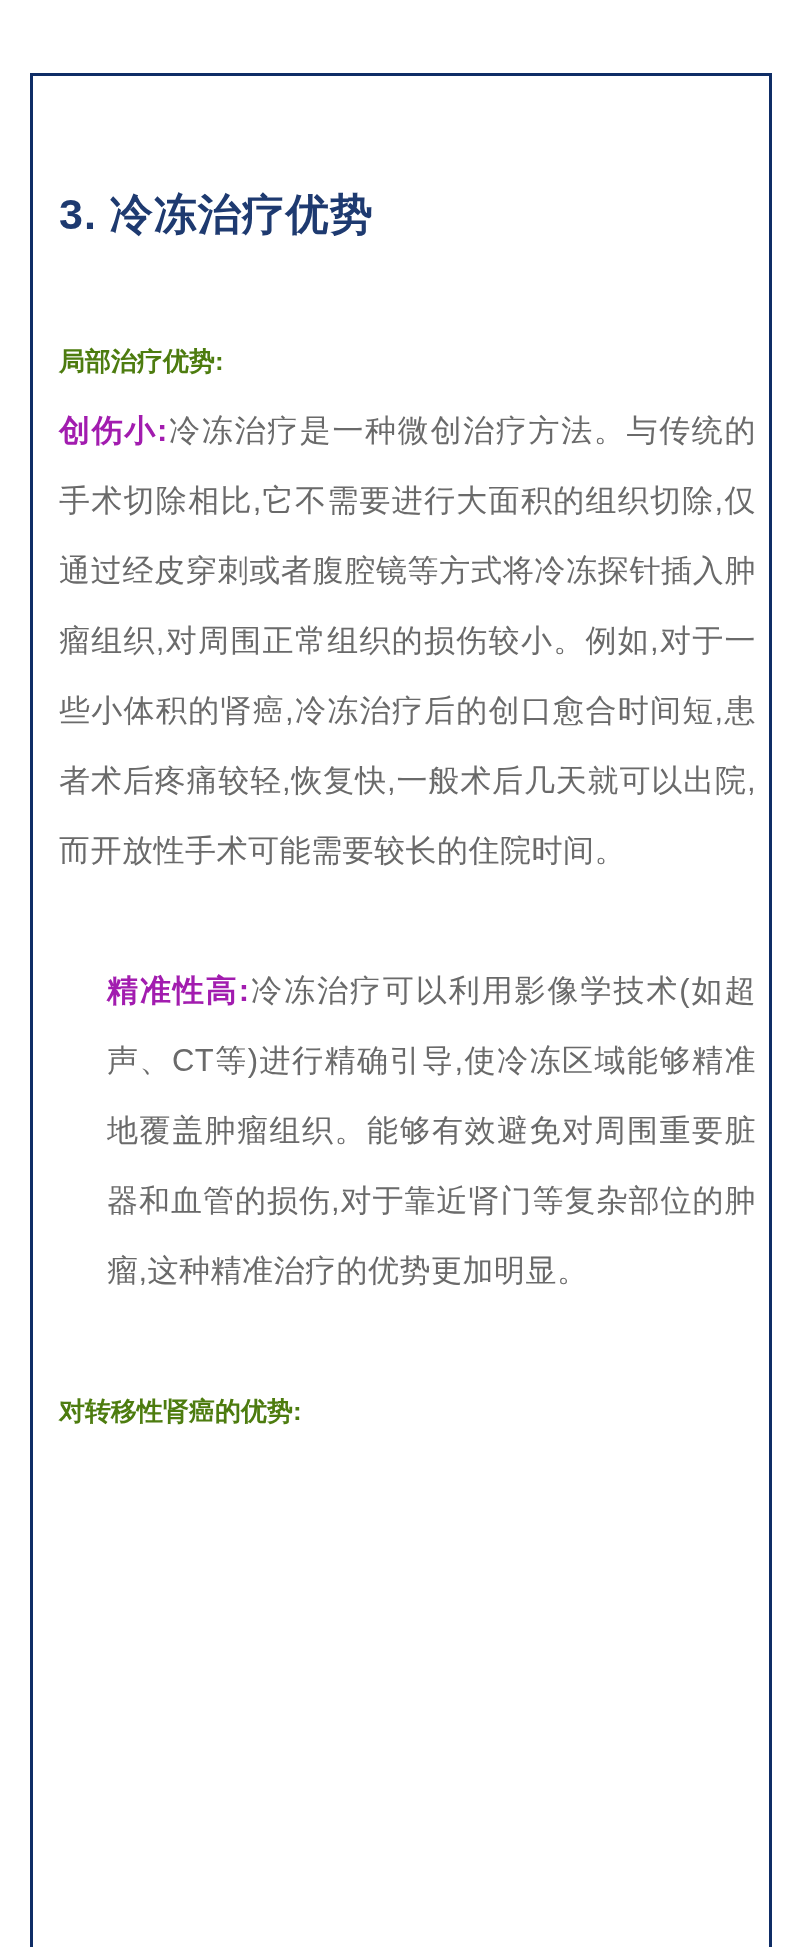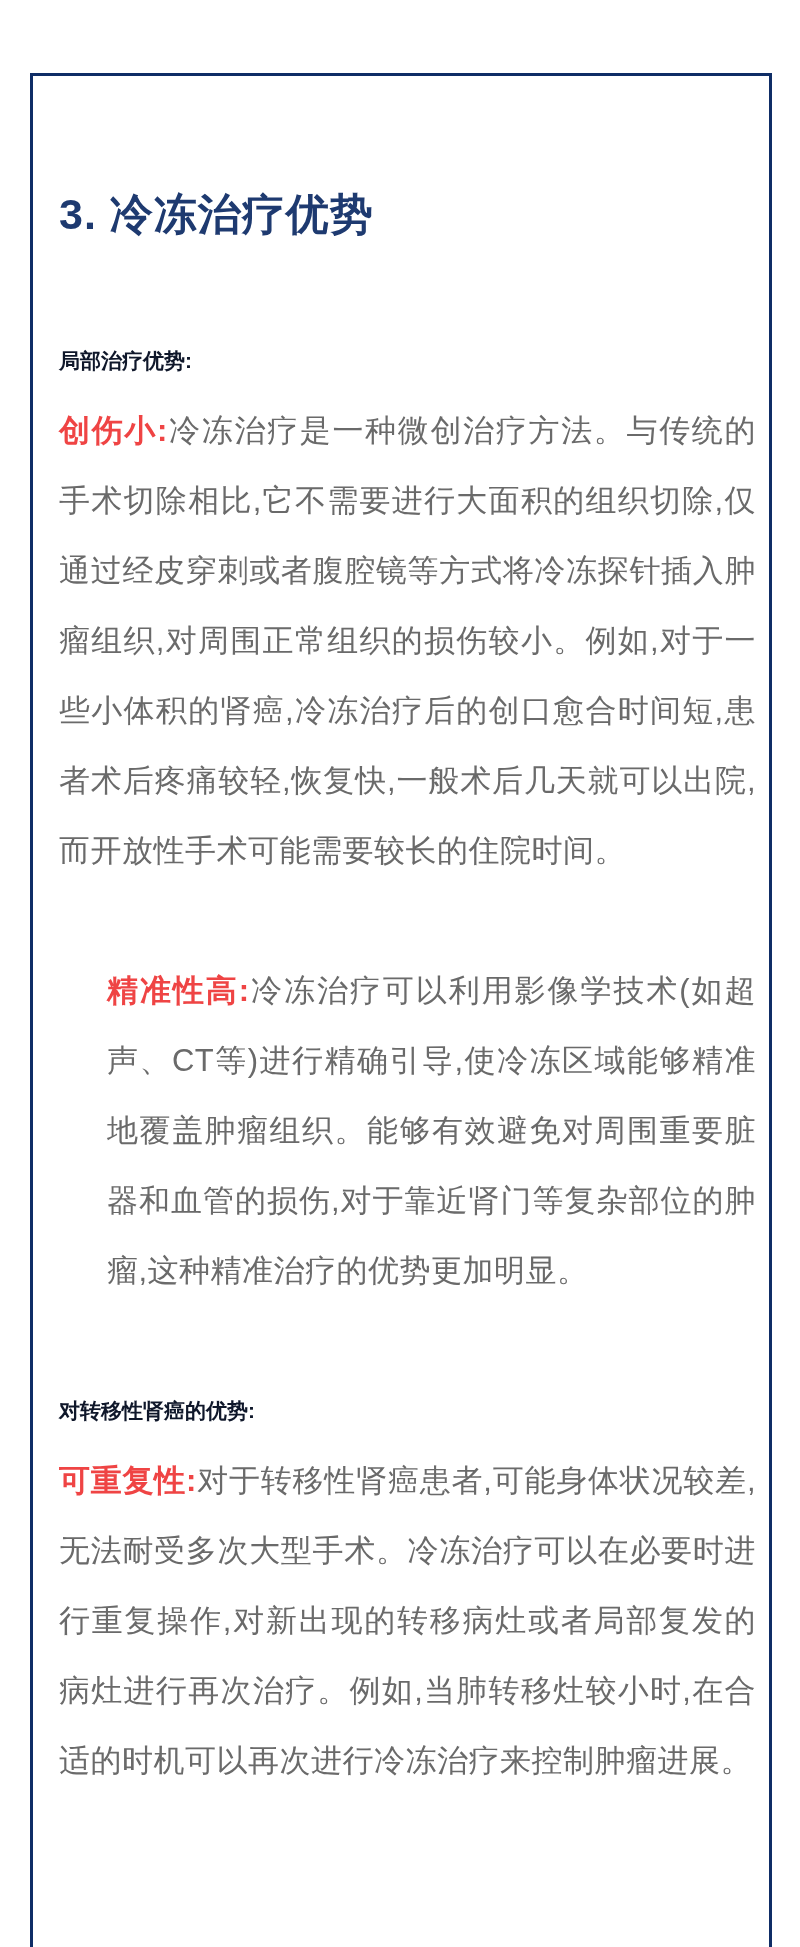--- a/index.html
+++ b/index.html
@@ -27,43 +27,43 @@
   }
   .article-title {
     font-size: 43px;
     line-height: 48px;
     font-weight: bold;
     color: #1e3a70;
     letter-spacing: 1px;
   }
   .section-heading {
     margin-top: 88px;
-    font-size: 21px;
+    font-size: 26px;
     line-height: 70px;
     font-weight: bold;
-    color: #0f172a;
+    color: #4d7c0f;
   }
   .section + .section .section-heading {
     margin-top: 70px;
   }
   .para {
     font-size: 31px;
     line-height: 70px;
     color: #6a6a6a;
     text-align: justify;
     letter-spacing: 0.5px;
   }
   .para + .para {
     margin-top: 70px;
     margin-left: 48px;
   }
   
   .para-lead {
     font-weight: bold;
-    color: #ef4444;
+    color: #a21caf;
   }
 </style>
 </head>
 <body>
 
 <div class="frame">
   <div class="content">
 
     <h1 class="article-title">3. 冷冻治疗优势</h1>
 
@@ -71,17 +71,16 @@
       <h2 class="section-heading">局部治疗优势:</h2>
 
       <p class="para"><span class="para-lead">创伤小:</span><span>冷冻治疗是一种微创治疗方法。与传统的手术切除相比,它不需要进行大面积的组织切除,仅通过经皮穿刺或者腹腔镜等方式将冷冻探针插入肿瘤组织,对周围正常组织的损伤较小。例如,对于一些小体积的肾癌,冷冻治疗后的创口愈合时间短,患者术后疼痛较轻,恢复快,一般术后几天就可以出院,而开放性手术可能需要较长的住院时间。</span></p>
 
       <p class="para"><span class="para-lead">精准性高:</span><span>冷冻治疗可以利用影像学技术(如超声、CT等)进行精确引导,使冷冻区域能够精准地覆盖肿瘤组织。能够有效避免对周围重要脏器和血管的损伤,对于靠近肾门等复杂部位的肿瘤,这种精准治疗的优势更加明显。</span></p>
     </section>
 
     <section class="section">
       <h2 class="section-heading">对转移性肾癌的优势:</h2>
 
-      <p class="para"><span class="para-lead">可重复性:</span><span>对于转移性肾癌患者,可能身体状况较差,无法耐受多次大型手术。冷冻治疗可以在必要时进行重复操作,对新出现的转移病灶或者局部复发的病灶进行再次治疗。例如,当肺转移灶较小时,在合适的时机可以再次进行冷冻治疗来控制肿瘤进展。</span></p>
     </section>
 
   </div>
 </div>
 
 </body></html>

